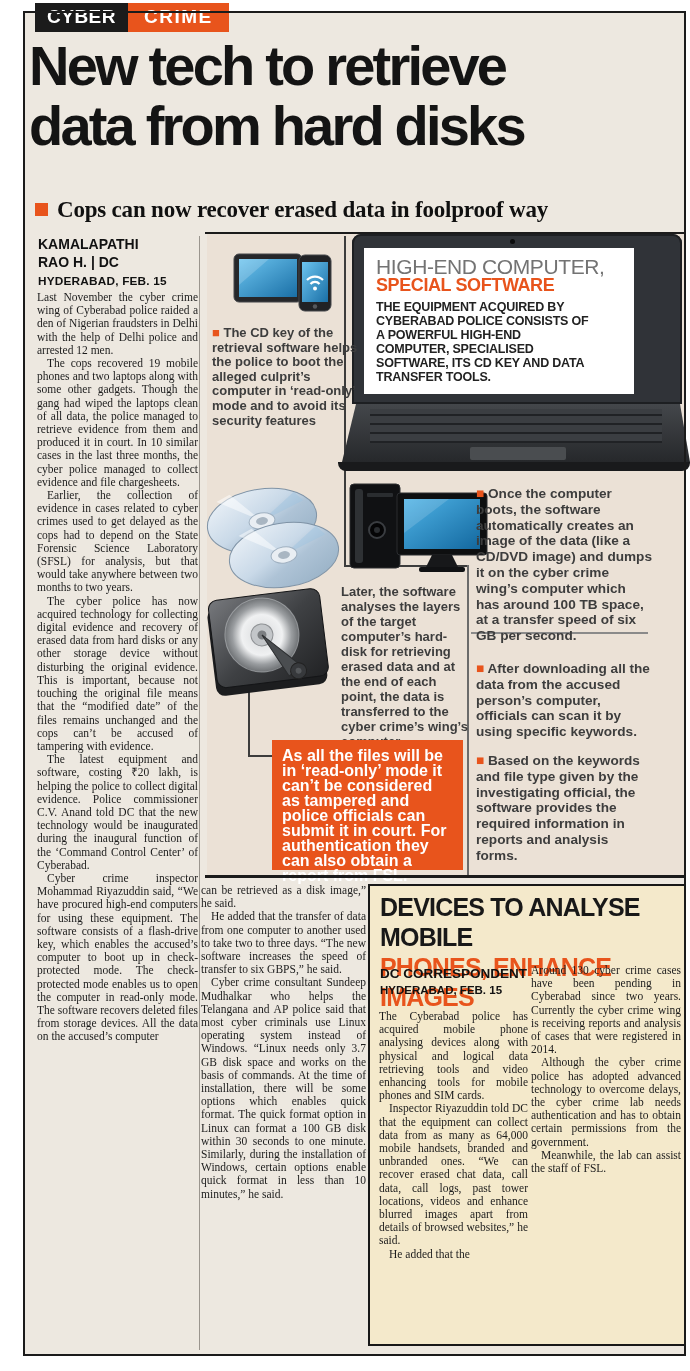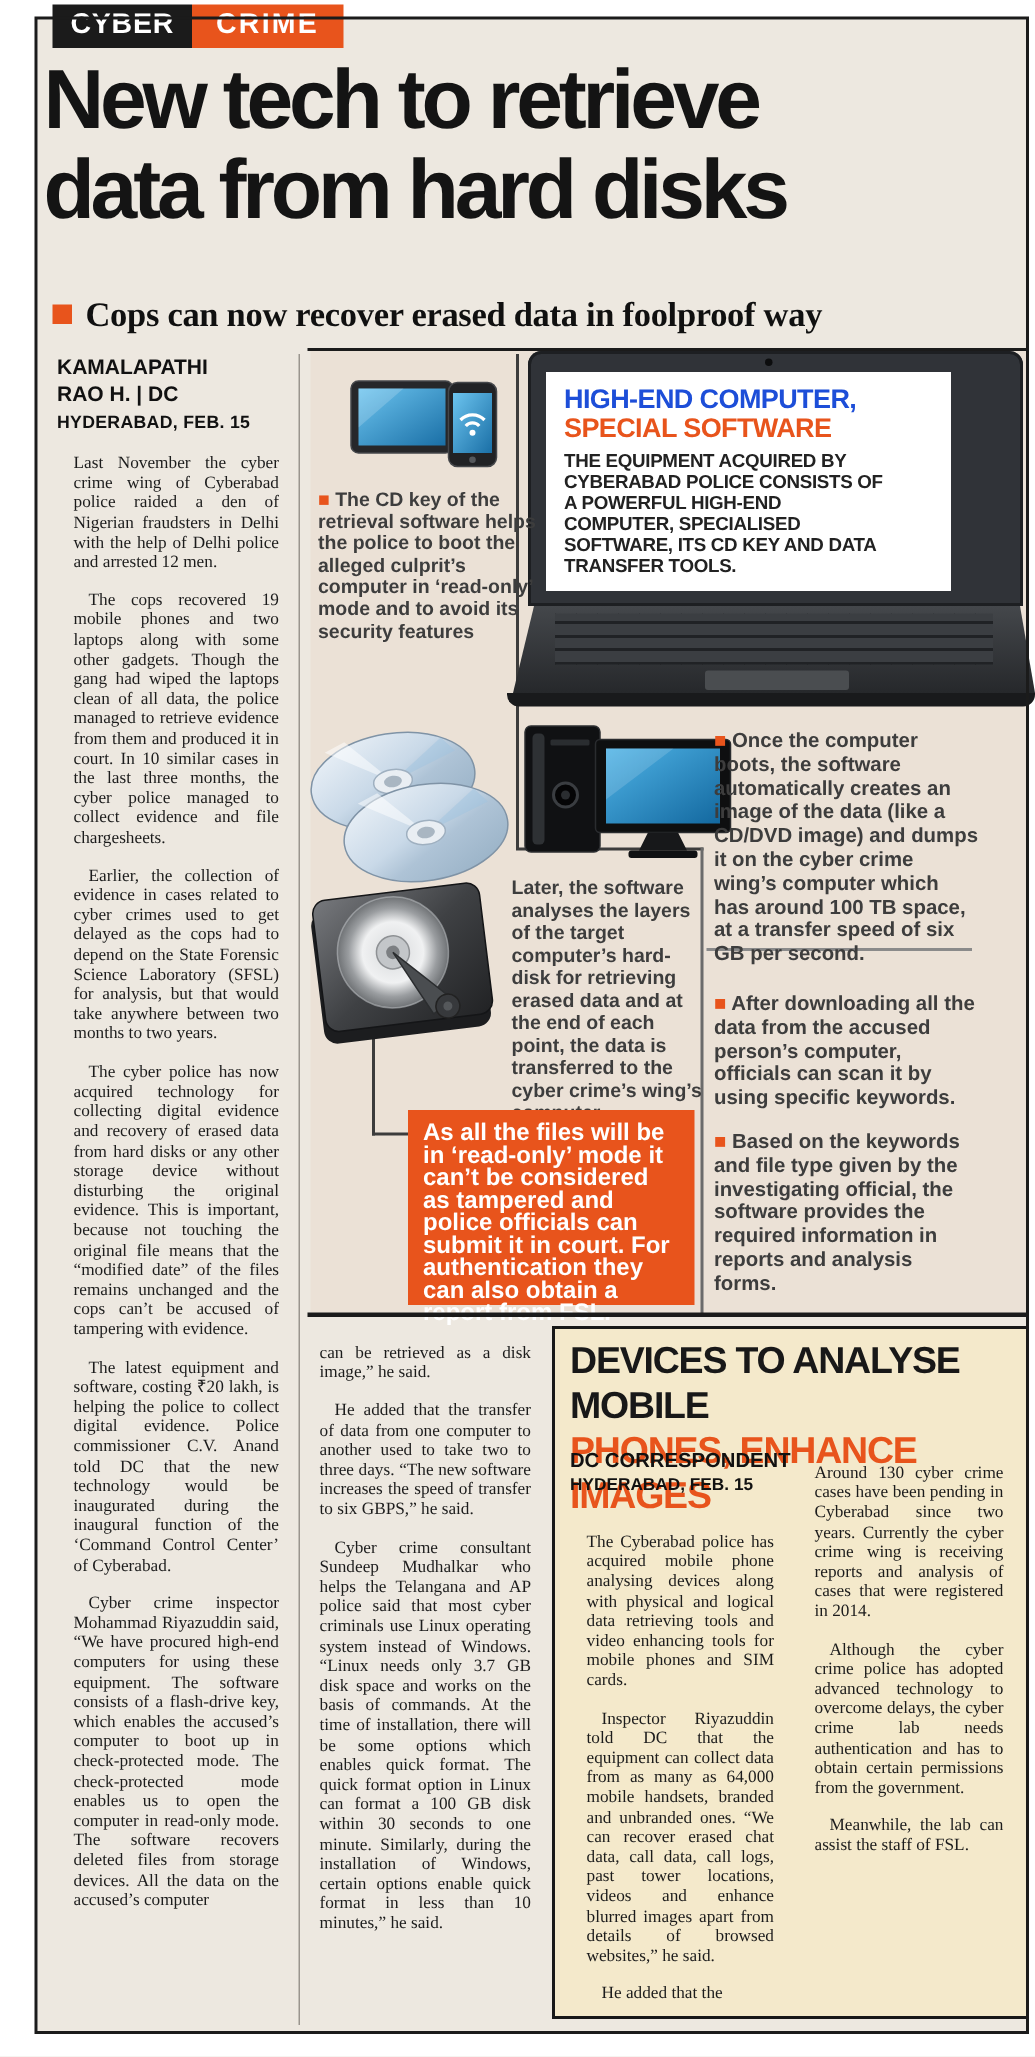--- a/index.html
+++ b/index.html
@@ -22,21 +22,21 @@
   .sq{width:13px;height:13px;background:#e8541c;margin-top:7px;flex:0 0 auto;}
   .subhead-text{font-family:"Liberation Serif",serif;font-weight:bold;font-size:23px;line-height:27px;
                 color:#101010;margin-left:9px;letter-spacing:-0.2px;}
   
   .byline{left:38px;top:236px;color:#111;}
   .byline .nm{font-size:14px;font-weight:bold;line-height:17.5px;}
   .byline .dt{font-size:11.8px;font-weight:bold;margin-top:3px;letter-spacing:.2px;}
   
   .serifcol{font-family:"Liberation Serif",serif;font-size:11.5px;line-height:13.2px;
             text-align:justify;color:#1c1c1c;}
-  .serifcol p{margin:12px;}
+  .serifcol p{margin:0;}
   .serifcol p + p{text-indent:10px;}
   .left-col{left:37px;top:291px;width:161px;}
   .mid-col{left:201px;top:884px;width:165px;}
   .col-rule{left:199px;top:236px;width:1px;height:1114px;background:#9a958e;}
   
   .ig-top{left:205px;top:232px;width:481px;height:2px;background:#1b1b1b;}
   .ig-bottom{left:205px;top:875px;width:481px;height:3px;background:#1b1b1b;}
   .vline-a{left:344px;top:236px;width:2px;height:330px;background:#3c3c3c;}
   .hline-a{left:344px;top:565px;width:125px;height:2px;background:#3c3c3c;}
   .vline-b{left:467px;top:565px;width:2px;height:311px;background:#6b6b6b;}
@@ -53,21 +53,21 @@
   .bullets p + p{margin-top:13px;}
   .bullets p:nth-child(2){margin-top:17px;}
   .orange-box{left:272px;top:740px;width:191px;height:130px;background:#e8541c;box-sizing:border-box;
               padding:8px 10px;color:#fff;font-weight:bold;font-size:16px;line-height:15px;}
   
   .laptop-bezel{left:352px;top:234px;width:330px;height:170px;background:#303338;
                 border-radius:9px 9px 0 0;box-shadow:inset 0 0 0 2px #1d1f22;}
   .webcam{position:absolute;left:158px;top:5px;width:5px;height:5px;border-radius:50%;background:#0c0d0e;}
   .laptop-screen{position:absolute;left:12px;top:14px;width:270px;height:146px;background:#ffffff;
                  padding:9px 12px;box-sizing:border-box;}
-  .lap-t1{font-size:18px;line-height:19px;font-weight:bold;letter-spacing:-0.4px;color:#1d4ed8;}
+  .lap-t1{font-size:21px;line-height:19px;font-weight:normal;letter-spacing:-0.4px;color:#737373;}
   .lap-t2{font-size:18px;line-height:19px;font-weight:bold;letter-spacing:-0.4px;color:#e8541c;margin-bottom:5px;}
   .lap-body{font-size:12.5px;line-height:14px;font-weight:bold;letter-spacing:-0.2px;color:#222;width:218px;}
   .laptop-deck{left:342px;top:404px;width:348px;height:58px;background:linear-gradient(#44474b,#26282b);
                clip-path:polygon(14px 0,338px 0,100% 100%,0 100%);}
   .keys{position:absolute;left:28px;top:5px;right:28px;height:34px;
         background:repeating-linear-gradient(0deg,#202225 0 2px,#3b3e42 2px 9px),
                    repeating-linear-gradient(90deg,rgba(0,0,0,.4) 0 1px,rgba(255,255,255,0) 1px 14px);}
   .touchpad{position:absolute;left:128px;bottom:2px;width:96px;height:13px;background:#4a4d50;border-radius:2px;}
   .laptop-base{left:338px;top:462px;width:352px;height:9px;background:#191a1c;border-radius:0 0 8px 8px;}
   

